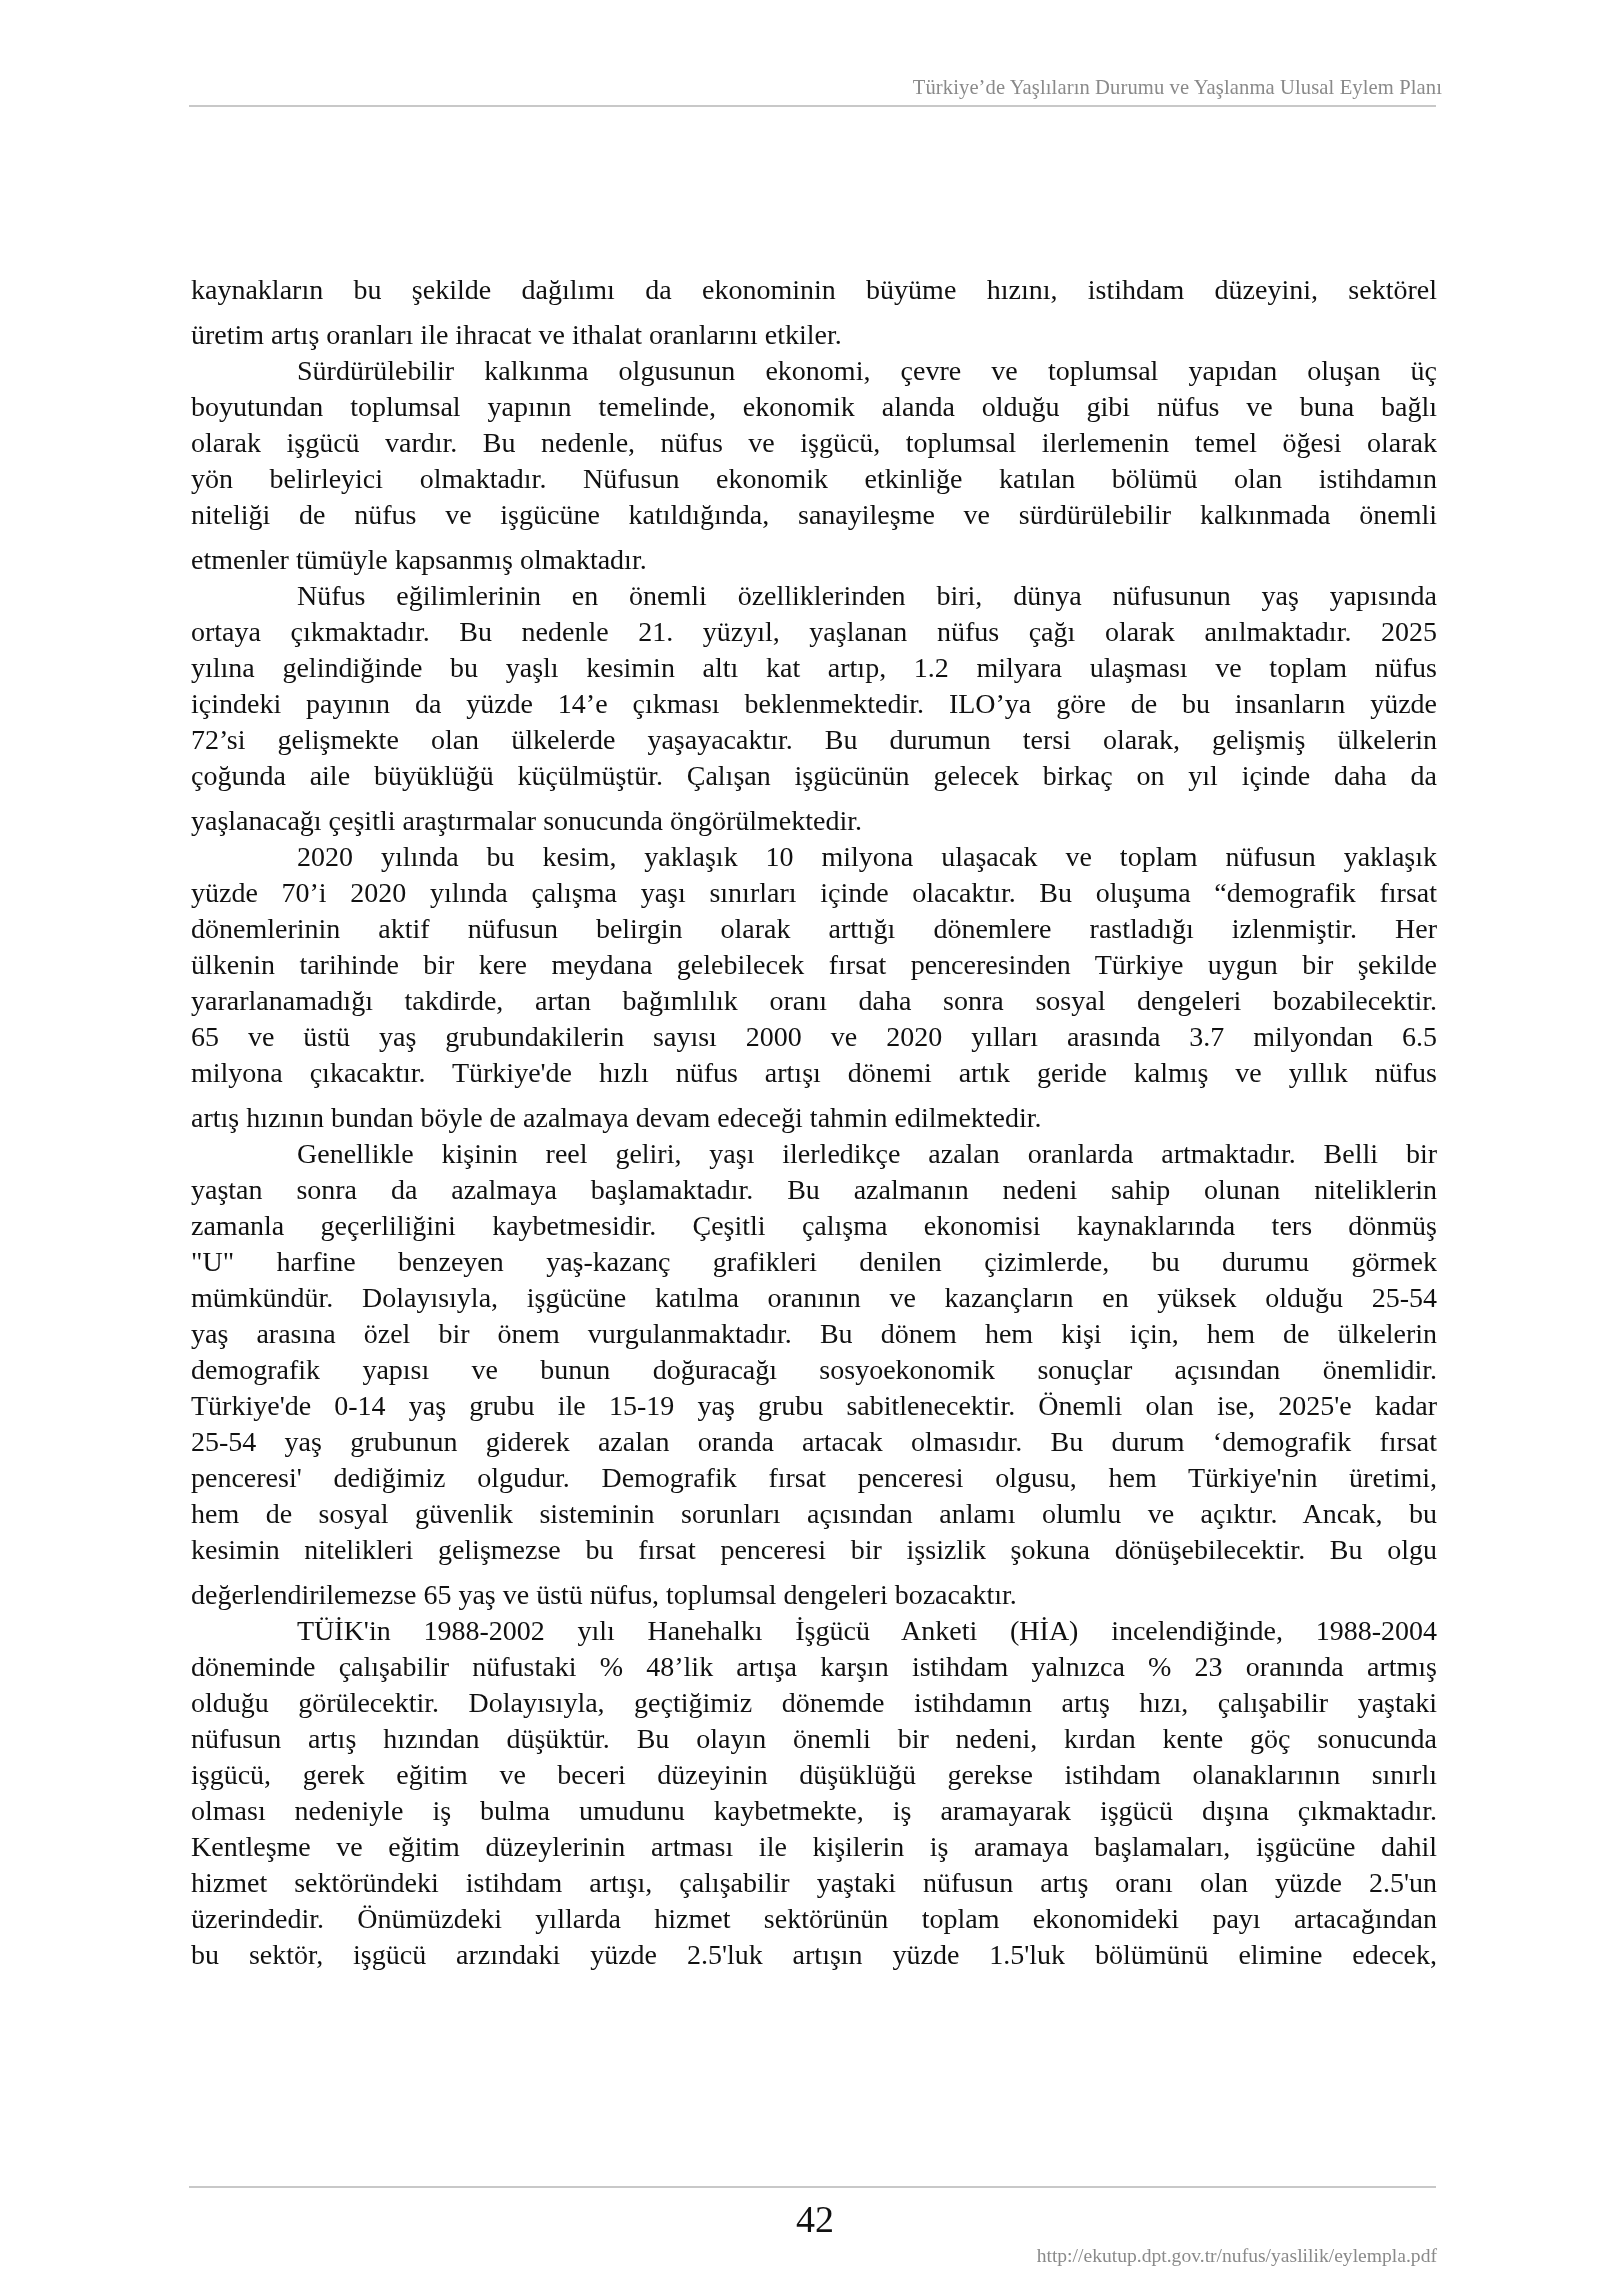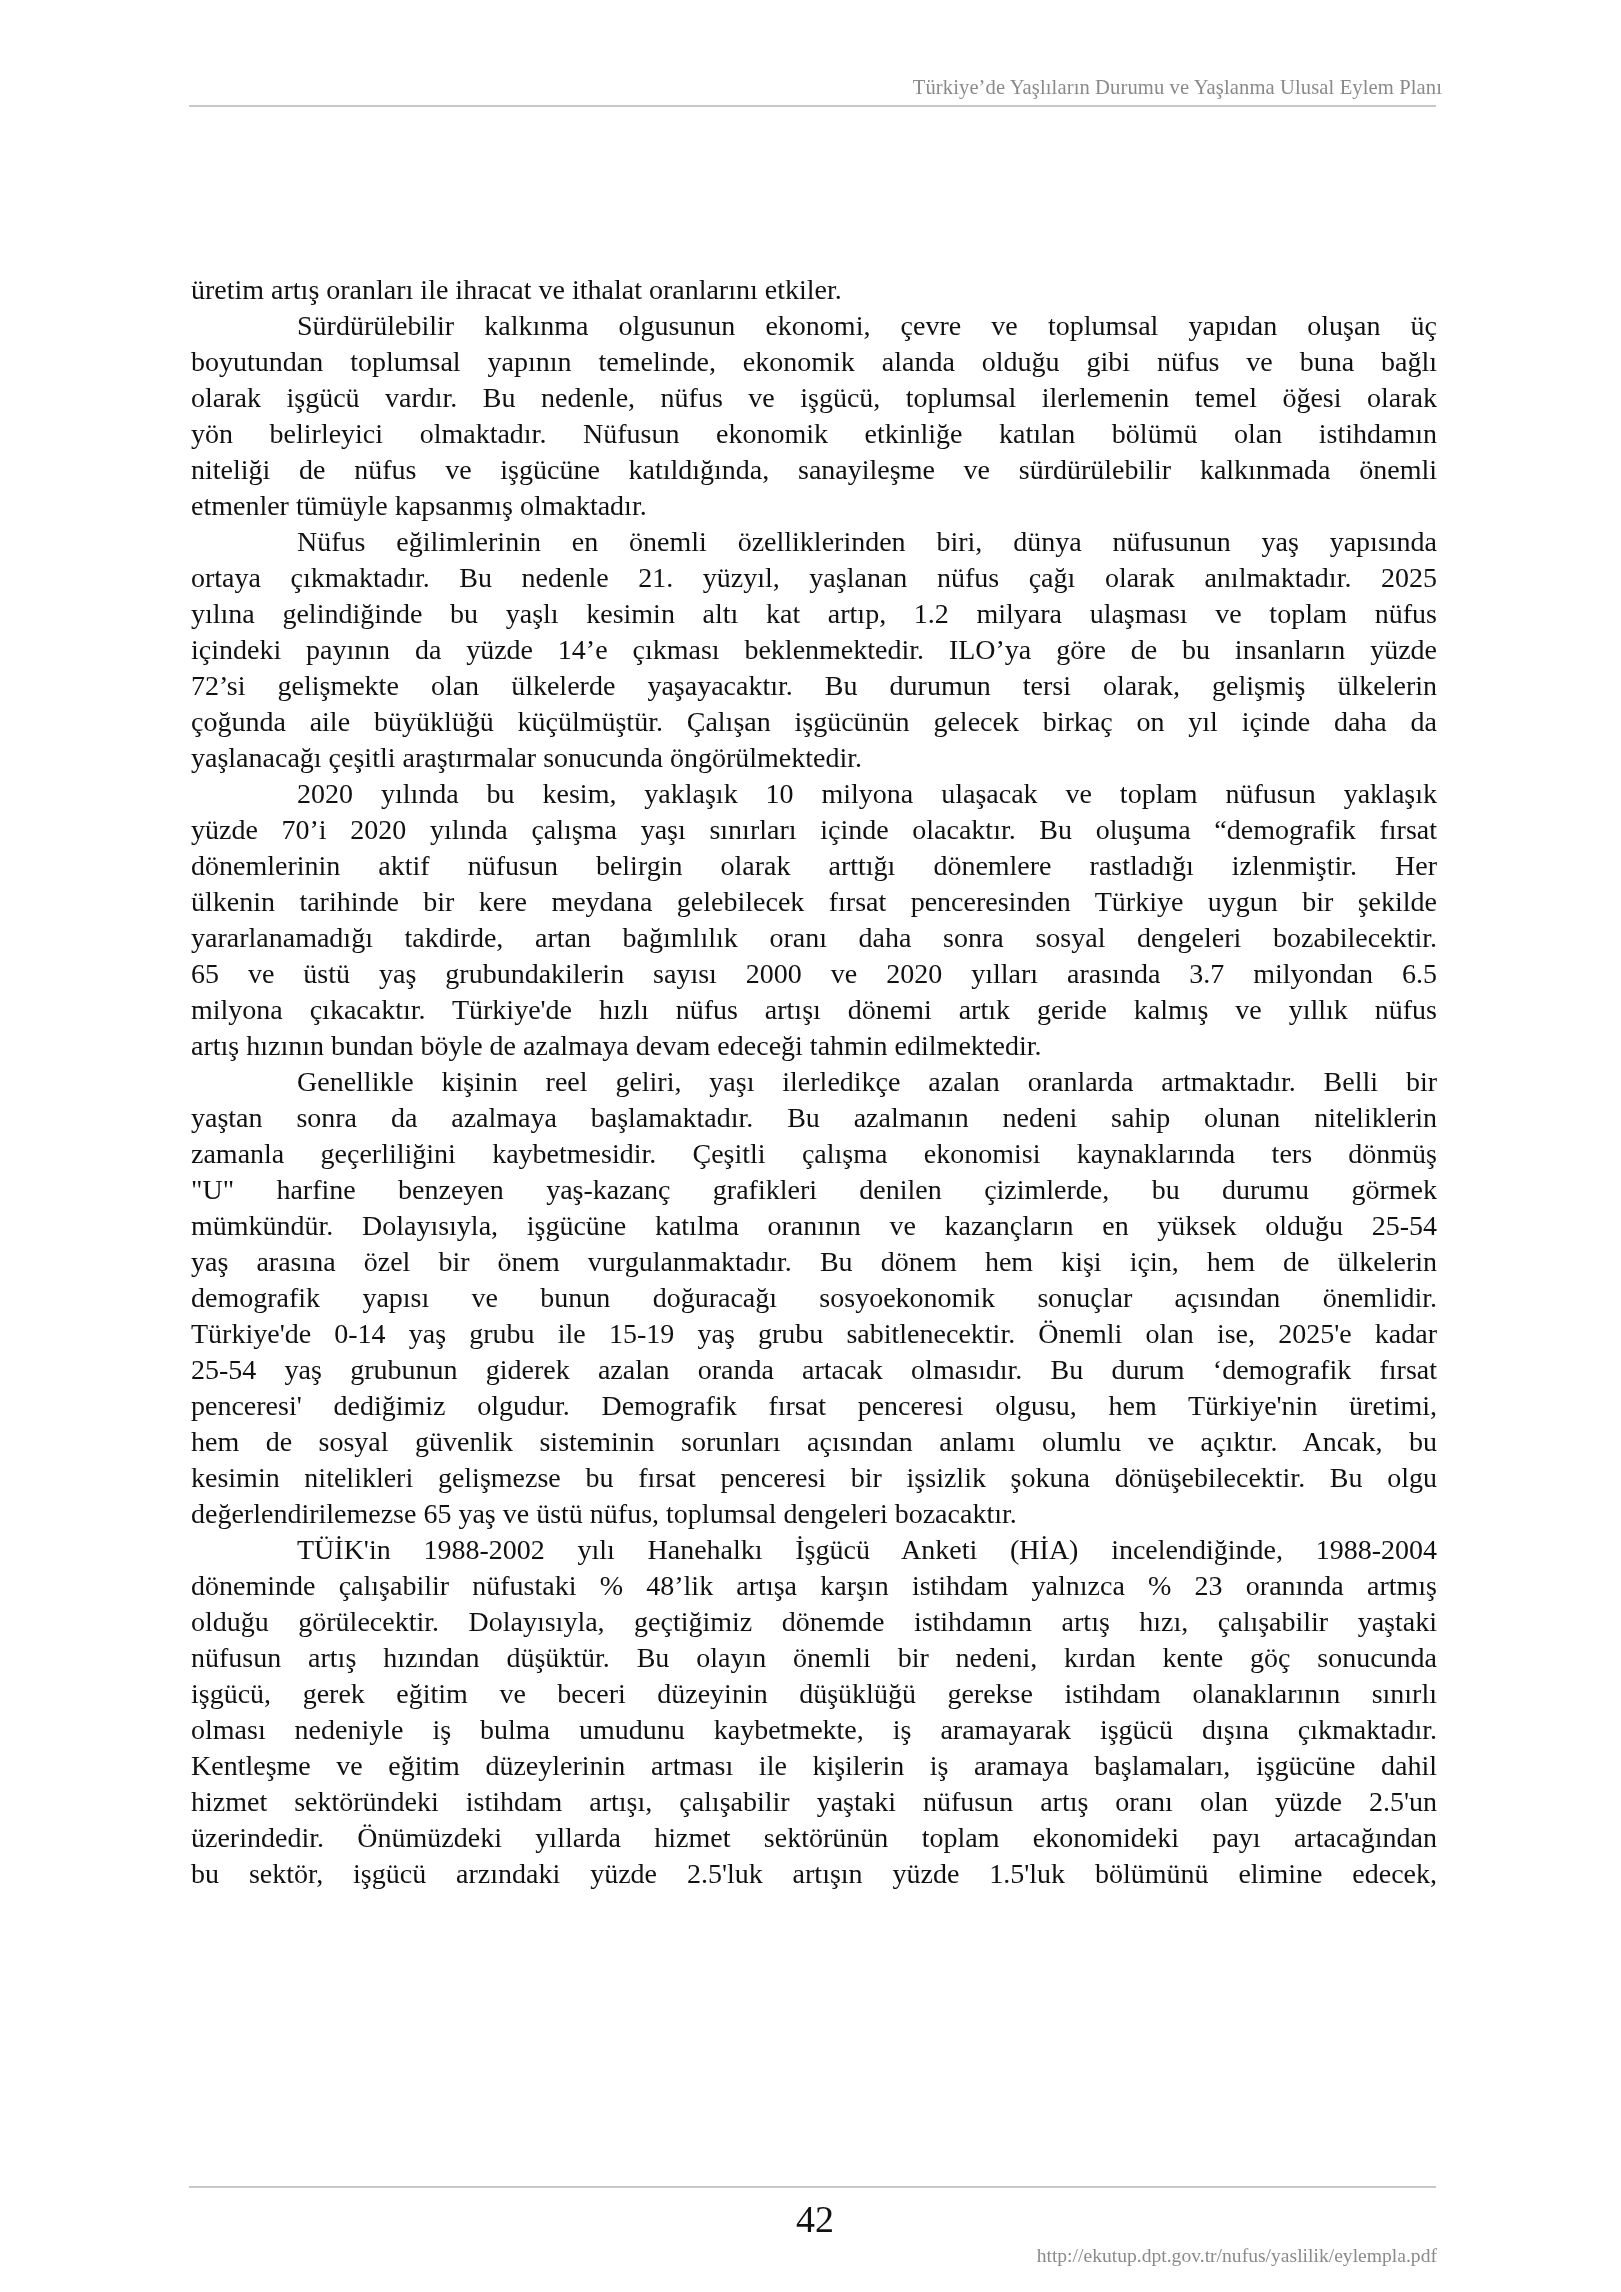--- a/index.html
+++ b/index.html
@@ -13,21 +13,21 @@
     .header-rule {
       position: absolute; left: 189px; width: 1247px; top: 105px; height: 2px; background: #c8c8c8;
     }
     .body-text {
       position: absolute; left: 191px; top: 272px; width: 1246px;
       font-family: "Liberation Serif", serif; font-size: 28px; line-height: 36px; color: #111;
     }
     .line {
       display: block; white-space: nowrap; text-align: justify; text-align-last: justify; height: 36px;
     }
-    .line.last { text-align-last: left; }
+    .line.last { text-align-last: left; margin-top: 9px; }
     .line.indent { padding-left: 106px; }
     .footer-rule {
       position: absolute; left: 189px; width: 1247px; top: 2186px; height: 2px; background: #c8c8c8;
     }
     .page-number {
       position: absolute; left: 796px; top: 2197px;
       font-family: "Liberation Serif", serif; font-size: 38px; color: #111;
     }
     .footer-url {
       position: absolute; right: 184px; top: 2201px;
@@ -36,20 +36,21 @@
   </style>
 </head>
 <body>
 
 <div class="page">
   <div class="running-header">Türkiye’de Yaşlıların Durumu ve Yaşlanma Ulusal Eylem Planı</div>
   <div class="header-rule"></div>
 
   <div class="body-text" id="body-text">
       <div class="paragraph">
+        <span class="line">kaynakların bu şekilde dağılımı da ekonominin büyüme hızını, istihdam düzeyini, sektörel</span>
         <span class="line last">üretim artış oranları ile ihracat ve ithalat oranlarını etkiler.</span>
       </div>
       <div class="paragraph">
         <span class="line indent">Sürdürülebilir kalkınma olgusunun ekonomi, çevre ve toplumsal yapıdan oluşan üç</span>
         <span class="line">boyutundan toplumsal yapının temelinde, ekonomik alanda olduğu gibi nüfus ve buna bağlı</span>
         <span class="line">olarak işgücü vardır. Bu nedenle, nüfus ve işgücü, toplumsal ilerlemenin temel öğesi olarak</span>
         <span class="line">yön belirleyici olmaktadır. Nüfusun ekonomik etkinliğe katılan bölümü olan istihdamın</span>
         <span class="line">niteliği de nüfus ve işgücüne katıldığında, sanayileşme ve sürdürülebilir kalkınmada önemli</span>
         <span class="line last">etmenler tümüyle kapsanmış olmaktadır.</span>
       </div>

